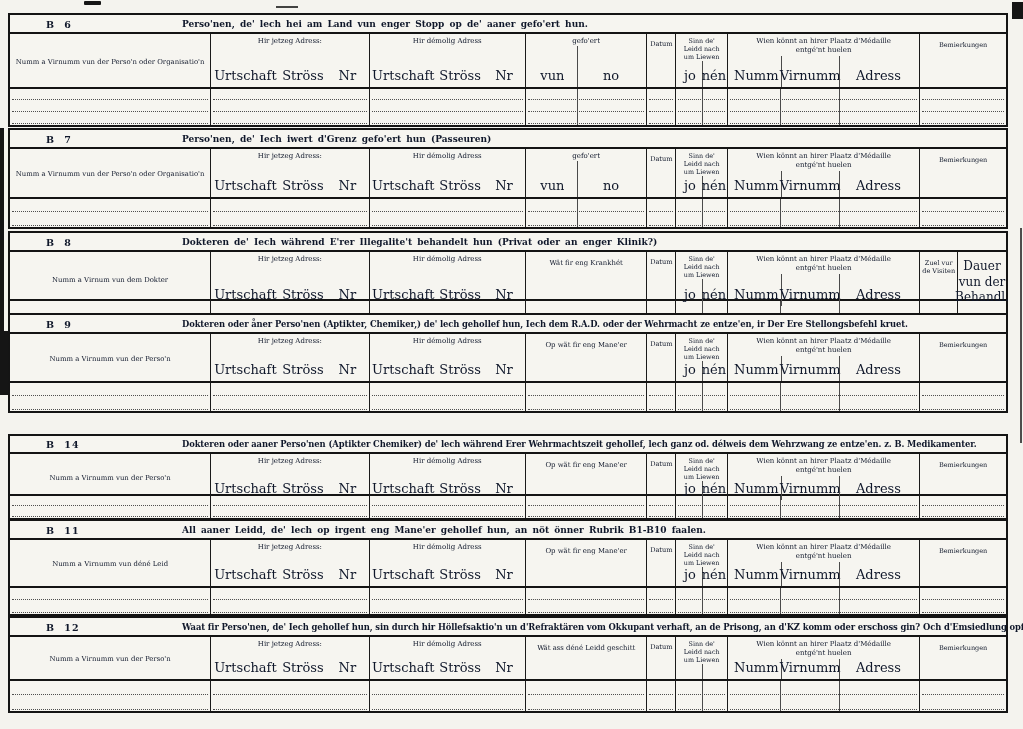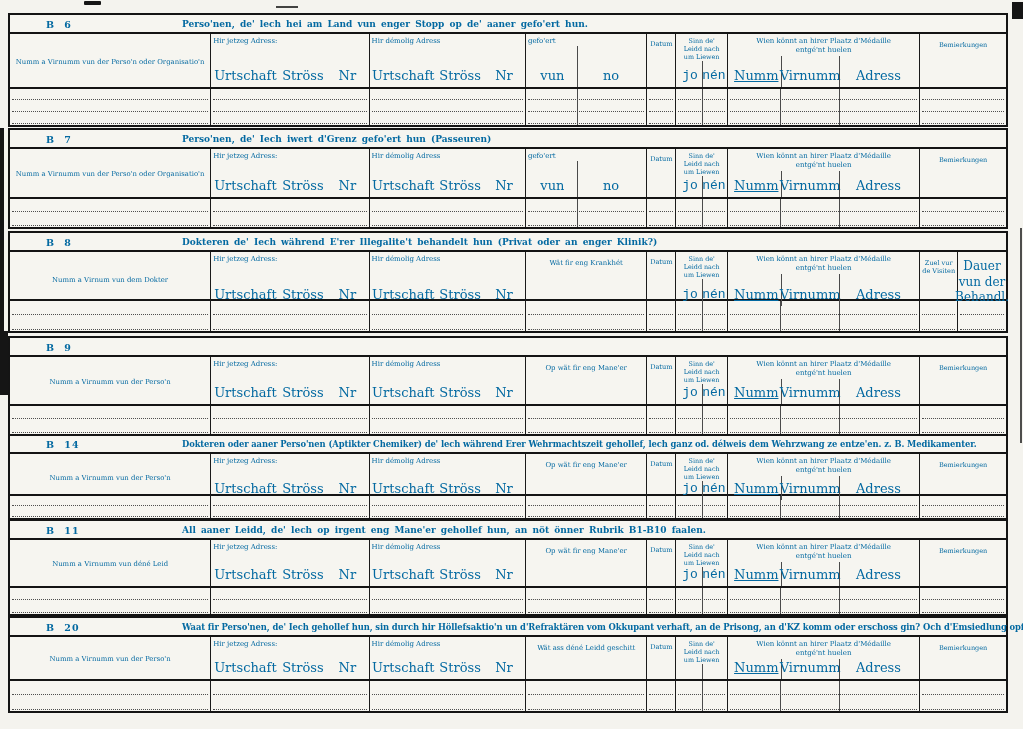--- a/index.html
+++ b/index.html
@@ -1,18 +1,18 @@
 <!DOCTYPE html>
 <html><head>
 <meta charset="utf-8">
 <style>
   html,body{margin:0;padding:0;}
   *{box-sizing:border-box;}
   body{background:#e9e8e3;font-family:"DejaVu Serif","Liberation Serif",serif;}
-  .viewport{position:relative;width:1023px;height:729px;background:#f4f3ee;overflow:hidden;color:#0369a1;padding-left:40px;}
+  .viewport{position:relative;width:1023px;height:729px;background:#f4f3ee;overflow:hidden;color:#0f172a;padding-left:40px;}
 
   
   .artifact{position:absolute;background:#151515;}
   .art-top-1{left:84px;top:1px;width:17px;height:4px;border-radius:1px;}
   .art-top-2{left:276px;top:6px;width:22px;height:2px;opacity:.8;}
   .art-top-right{left:1012px;top:2px;width:11px;height:17px;}
   .art-spine-1{left:0;top:128px;width:4px;height:208px;}
   .art-spine-2{left:0;top:331px;width:8px;height:64px;}
   .art-right-edge{left:1020px;top:228px;width:2px;height:215px;opacity:.75;}
 
@@ -23,34 +23,34 @@
   .sec-title{position:absolute;left:172px;top:50%;transform:translateY(-50%);font-size:9px;font-weight:700;word-spacing:2px;white-space:nowrap;}
   .sec-title.long{font-size:8.4px;word-spacing:0;letter-spacing:-.1px;}
 
   
   .grid{display:grid;width:100%;}
   .grid.base{grid-template-columns:20.2% 15.9% 15.7% 12.2% 2.9% 5.2% 19.3% 8.6%;}
   .grid.b8{grid-template-columns:20.2% 15.9% 15.7% 12.2% 2.9% 5.2% 19.3% 3.8% 4.8%;}
   .header{border-bottom:2px solid #141414;font-size:7px;line-height:1.3;}
   .hc{border-right:1.5px solid #1a1a1a;position:relative;display:flex;flex-direction:column;justify-content:space-between;padding:3px 2px 0 2px;min-width:0;}
   .grid > .hc:last-child,.grid > .dc:last-child{border-right:none;}
-  .hc .top{white-space:nowrap;overflow:visible;}
+  .hc .top{text-align:center;white-space:nowrap;overflow:visible;}
   .hc.topstart{justify-content:flex-start;align-items:center;text-align:center;padding-top:7px;}
   .hc.name{justify-content:center;align-items:center;text-align:center;}
   .hc .lbl{font-size:6.9px;}
   .hc.datum{justify-content:flex-start;align-items:center;padding-top:6px;font-size:6.6px;}
   .sinnlbl{font-size:6.4px;text-align:center;line-height:1.25;white-space:nowrap;}
   .wienlbl{font-size:7px;text-align:center;line-height:1.35;}
   .subrow{display:grid;flex:1 1 auto;font-size:13px;min-height:11px;}
   .subrow.addr{grid-template-columns:42% 33% 25%;}
   .subrow.g2{grid-template-columns:42% 58%;}
-  .subrow.s2{grid-template-columns:50% 50%;font-family:Liberation Mono, monospace;}
+  .subrow.s2{grid-template-columns:50% 50%;}
   .subrow.wsub{grid-template-columns:27% 31% 42%;}
   .sub{display:flex;align-items:flex-end;justify-content:center;padding-bottom:2px;min-width:0;white-space:nowrap;}
-  .sub.leftal{justify-content:flex-start;padding-left:4px;text-decoration:underline;}
+  .sub.leftal{justify-content:flex-start;padding-left:4px;}
   .divl{border-left:1px solid #4a4a4a;}
 
   
   .drow{position:relative;}
   .dc{border-right:1.5px solid #1a1a1a;position:relative;min-width:0;}
   .dc::after{content:"";position:absolute;left:2px;right:2px;bottom:1px;border-bottom:1px dotted #4f4f4f;}
   .dc.splitcell{display:grid;}
   .dc.g2{grid-template-columns:42% 58%;}
   .dc.s2{grid-template-columns:50% 50%;}
   .dc.w3{grid-template-columns:27% 31% 42%;}
@@ -381,23 +381,24 @@
           </div>
           <div class="dc splitcell w3">
             <div class="part"></div>
             <div class="part divl"></div>
             <div class="part divl"></div>
           </div>
           <div class="dc"></div>
           <div class="dc"></div>
         </div>
       </div>
-      <div class="form-section" style="top: 336px;">
+      <div class="form-section" style="top: 313px;">
         <div class="title-row" style="height: 19px;">
           <span class="sec-id">B 9</span>
+          <span class="sec-title long">Dokteren oder åner Perso'nen (Aptikter, Chemiker,) de' lech gehollef hun, Iech dem R.A.D. oder der Wehrmacht ze entze'en, ir Der Ere Stellongsbefehl kruet.</span>
         </div>
         <div class="grid header base" style="height: 49px;">
           <div class="hc name">
             <span class="lbl">Numm a Virnumm vun der Perso'n</span>
           </div>
           <div class="hc addr">
             <div class="top">Hir jetzeg Adress:</div>
             <div class="subrow addr">
               <div class="sub">Urtschaft</div>
               <div class="sub">Ströss</div>
@@ -658,21 +659,21 @@
           <div class="dc splitcell w3">
             <div class="part"></div>
             <div class="part divl"></div>
             <div class="part divl"></div>
           </div>
           <div class="dc"></div>
         </div>
       </div>
       <div class="form-section" style="top: 616px;">
         <div class="title-row" style="height: 19px;">
-          <span class="sec-id">B 20</span>
+          <span class="sec-id">B 12</span>
           <span class="sec-title long">Waat fir Perso'nen, de' Iech gehollef hun, sin durch hir Höllefsaktio'n un d'Refraktären vom Okkupant verhaft, an de Prisong, an d'KZ komm oder erschoss gin? Och d'Emsiedlung opfe'eren.</span>
         </div>
         <div class="grid header base" style="height: 44px;">
           <div class="hc name">
             <span class="lbl">Numm a Virnumm vun der Perso'n</span>
           </div>
           <div class="hc addr">
             <div class="top">Hir jetzeg Adress:</div>
             <div class="subrow addr">
               <div class="sub">Urtschaft</div>

